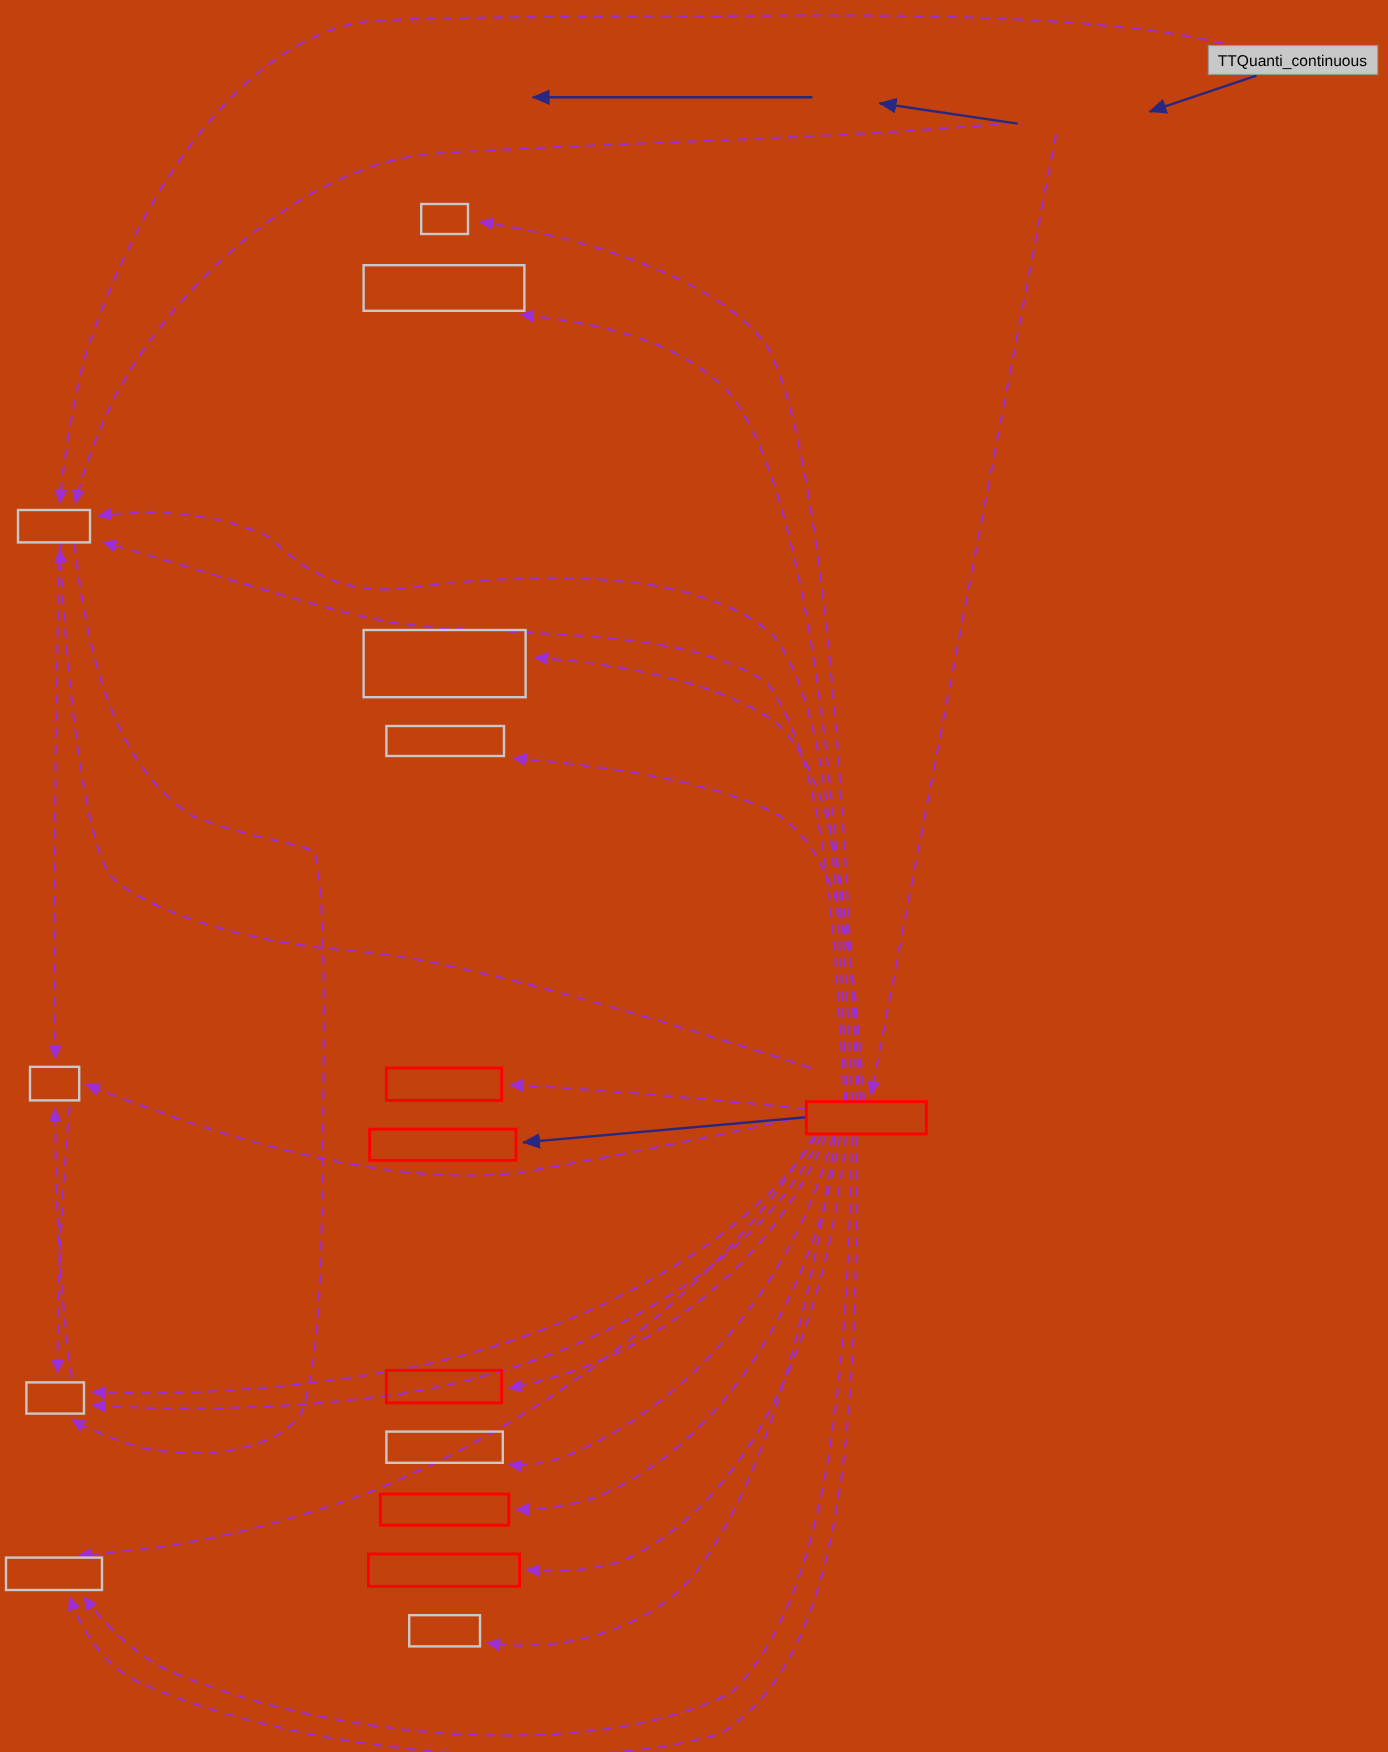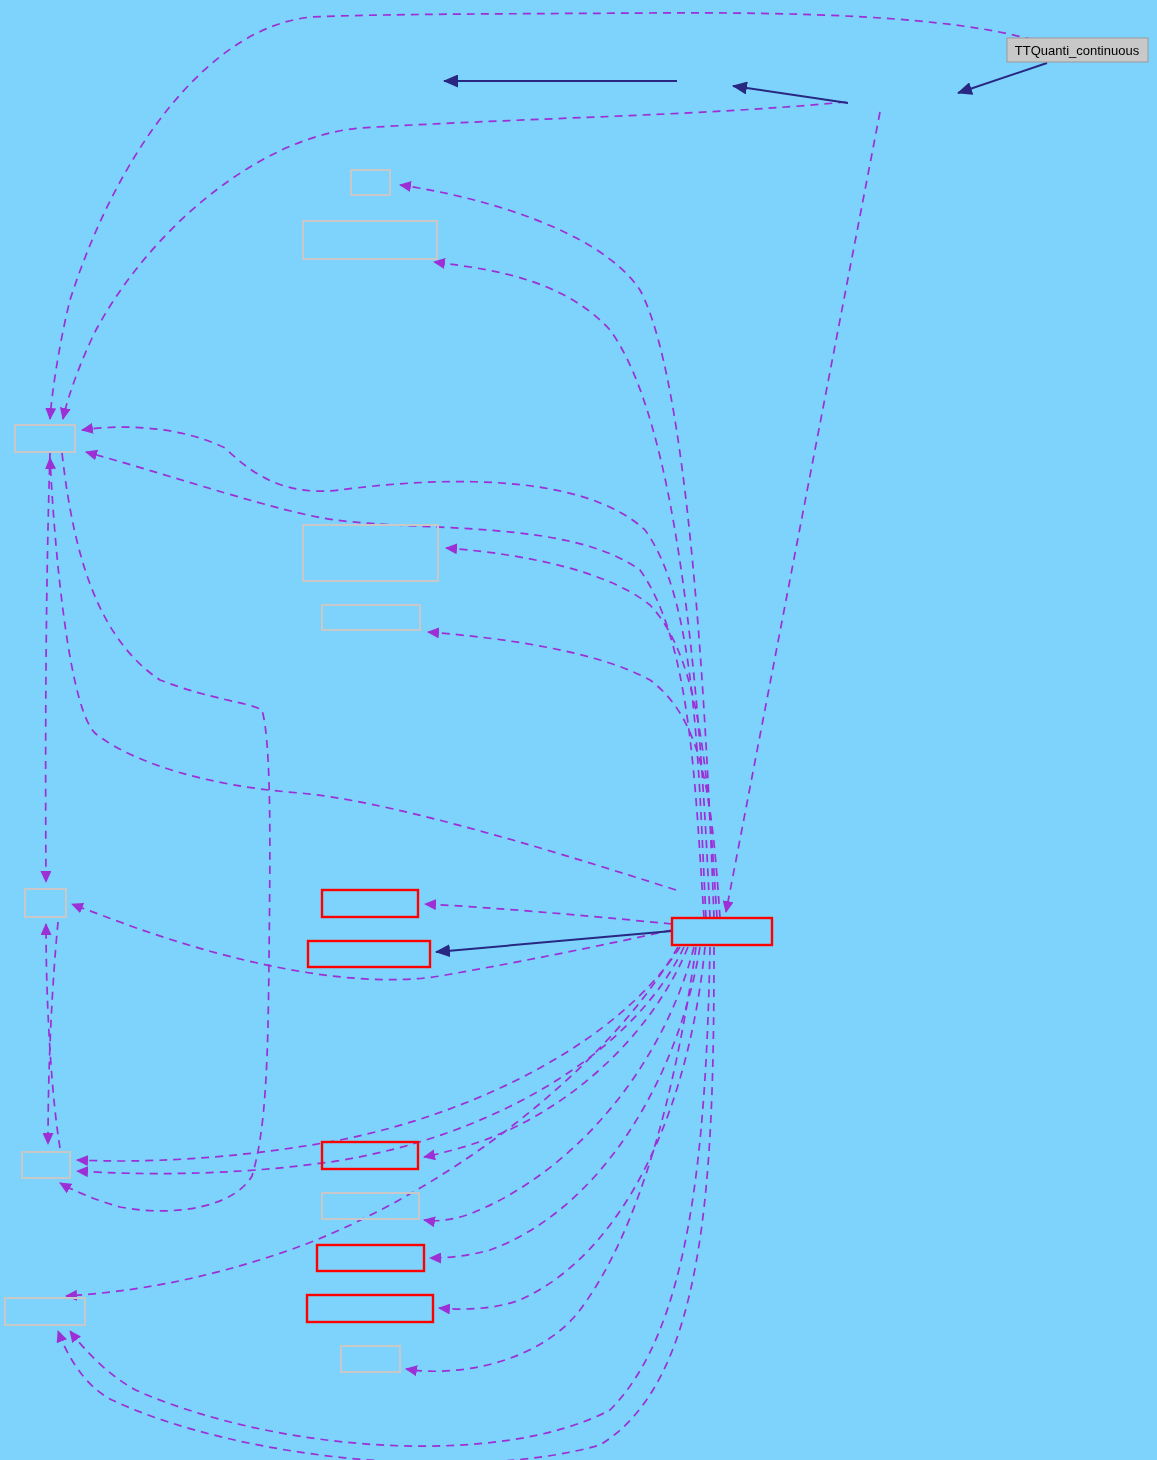--- a/index.html
+++ b/index.html
@@ -1,16 +1,16 @@
 <!DOCTYPE html>
 <html><head>
 <meta charset="utf-8">
 <style>
   html,body{margin:0;padding:0;background:#000;}
-  .stage{position:relative;width:1157px;height:1460px;background:#7dd3fc;overflow:hidden;}
+  .stage{position:relative;width:1157px;height:1460px;background:#c2410c;overflow:hidden;}
   svg{display:block;}
   .node{fill:none;stroke:#c8c8c8;stroke-width:2;}
   .node-red{fill:none;stroke:#ff0000;stroke-width:2.4;}
   .ed{fill:none;stroke:#9d2fd6;stroke-width:1.7;stroke-dasharray:8 6;}
   .eb{fill:none;stroke:#282882;stroke-width:2;}
   .label-box{fill:#c8c8c8;stroke:#9a9a9a;stroke-width:1;}
   .label-text{font-family:"Liberation Sans", sans-serif;font-size:13px;fill:#000;}
 </style>
 </head>
 <body>

